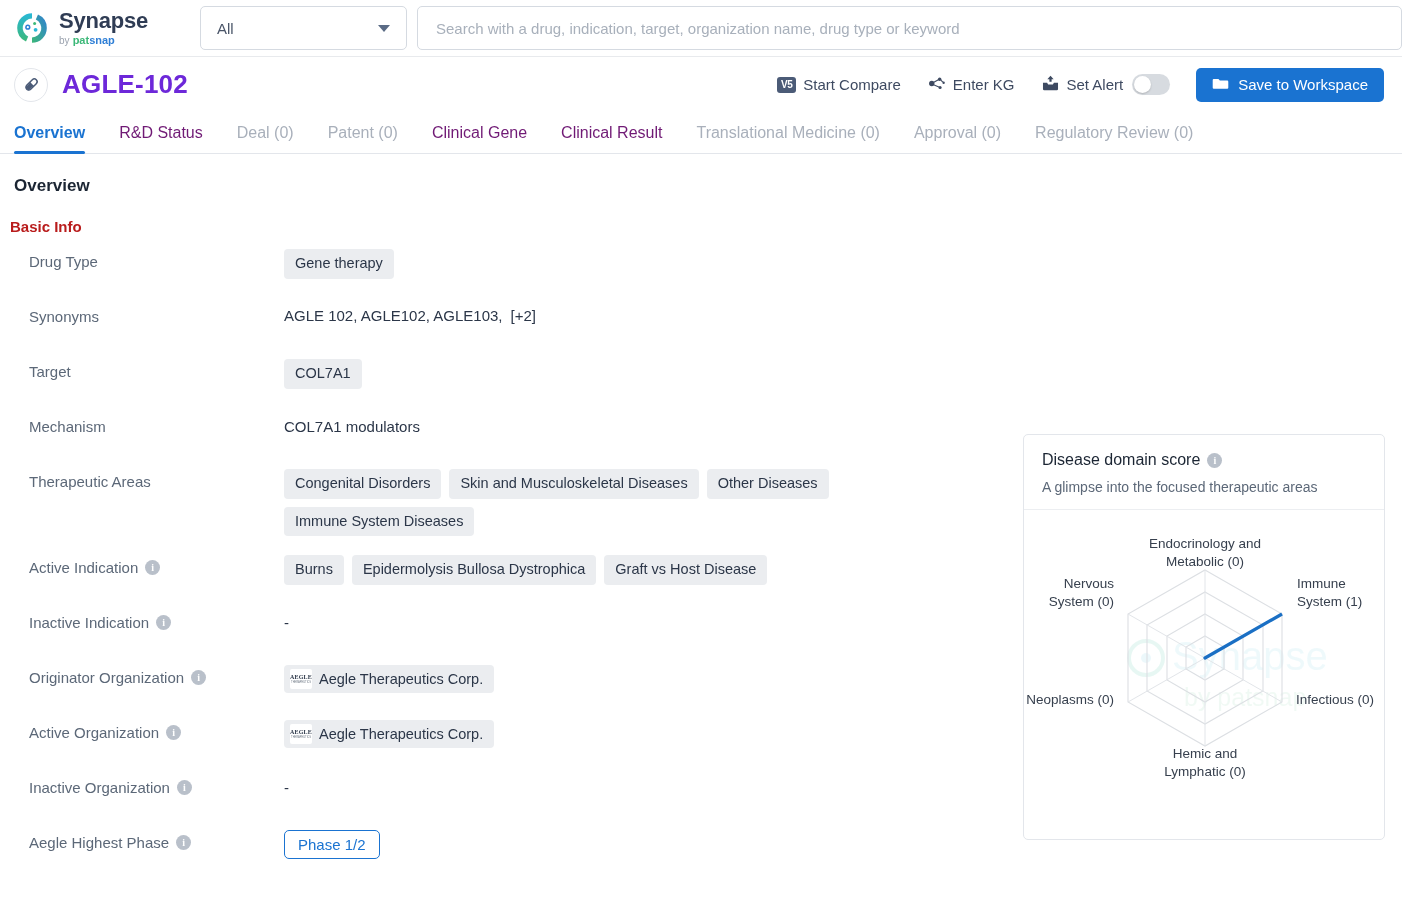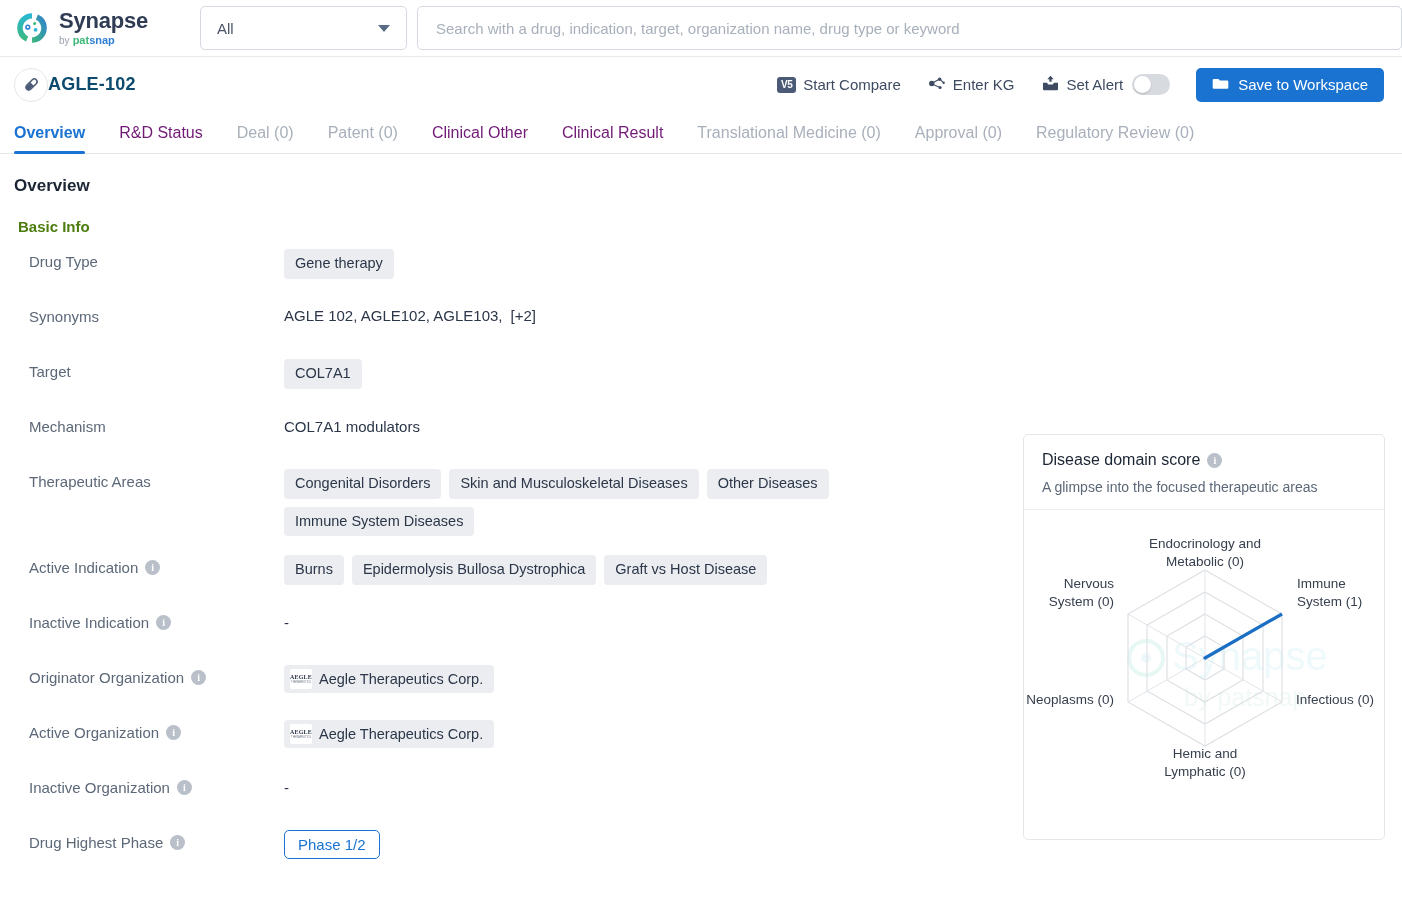--- a/index.html
+++ b/index.html
@@ -67,22 +67,22 @@
     padding: 0 18px 0 14px;
     background: #fff;
   }
   .pill-icon-circle {
     width: 34px; height: 34px; border-radius: 50%;
     border: 1px solid #e3e6eb;
     display: flex; align-items: center; justify-content: center;
     flex: 0 0 34px;
   }
   .drug-title {
-    font-size: 18px; font-weight: 700; color: #0c4a6e;
-    letter-spacing: 0.2px;
+    font-size: 26px; font-weight: 700; color: #6d28d9;
+    margin-left: 14px; letter-spacing: 0.2px;
   }
   .header-actions { margin-left: auto; display: flex; align-items: center; gap: 26px; }
   .hdr-action {
     display: flex; align-items: center; gap: 7px;
     font-size: 15px; color: #3e4a61; cursor: pointer;
   }
   .vs-badge {
     width: 19px; height: 16px; border-radius: 3px;
     background: #4b5b77; color: #fff;
     font-size: 10px; font-weight: 700;
@@ -128,22 +128,22 @@
     height: 3px; background: #1a73d1; border-radius: 2px;
   }
 
   
   .page { padding: 22px 0 0 0; position: relative; }
   .section-title {
     font-size: 17px; font-weight: 700; color: #1b2533;
     padding-left: 14px; margin-bottom: 22px;
   }
   .sub-title {
-    font-size: 15px; font-weight: 700; color: #4d7c0f;
-    padding-left: 18px; margin-bottom: 14px;
+    font-size: 15px; font-weight: 700; color: #b91c1c;
+    padding-left: 10px; margin-bottom: 14px;
   }
 
   .info-grid { padding-left: 4px; margin-left: 25px; }
   .info-row {
     display: flex; align-items: flex-start;
     min-height: 55px;
   }
   .info-label {
     width: 255px; flex: 0 0 255px;
     font-size: 15px; color: #5c6878;
@@ -298,21 +298,21 @@
       <span>Save to Workspace</span>
     </div>
   </div>
 </div>
 
 <div class="tabs">
   <div class="tab active"><span>Overview</span></div>
   <div class="tab enabled"><span>R&amp;D Status</span></div>
   <div class="tab"><span>Deal (0)</span></div>
   <div class="tab"><span>Patent (0)</span></div>
-  <div class="tab enabled"><span>Clinical Other</span></div>
+  <div class="tab enabled"><span>Clinical Gene</span></div>
   <div class="tab enabled"><span>Clinical Result</span></div>
   <div class="tab"><span>Translational Medicine (0)</span></div>
   <div class="tab"><span>Approval (0)</span></div>
   <div class="tab"><span>Regulatory Review (0)</span></div>
 </div>
 
 <div class="page">
   <div class="section-title">Overview</div>
   <div class="sub-title">Basic Info</div>
 
@@ -414,21 +414,21 @@
         <span>Inactive Organization</span>
         <span class="info-icon">i</span>
       </div>
       <div class="info-value">
         <span class="dash">-</span>
       </div>
     </div>
 
     <div class="info-row">
       <div class="info-label">
-        <span>Drug Highest Phase</span>
+        <span>Aegle Highest Phase</span>
         <span class="info-icon">i</span>
       </div>
       <div class="info-value">
         <span class="phase-btn">Phase 1/2</span>
       </div>
     </div>
 
   </div>
 
   <div class="radar-card">

